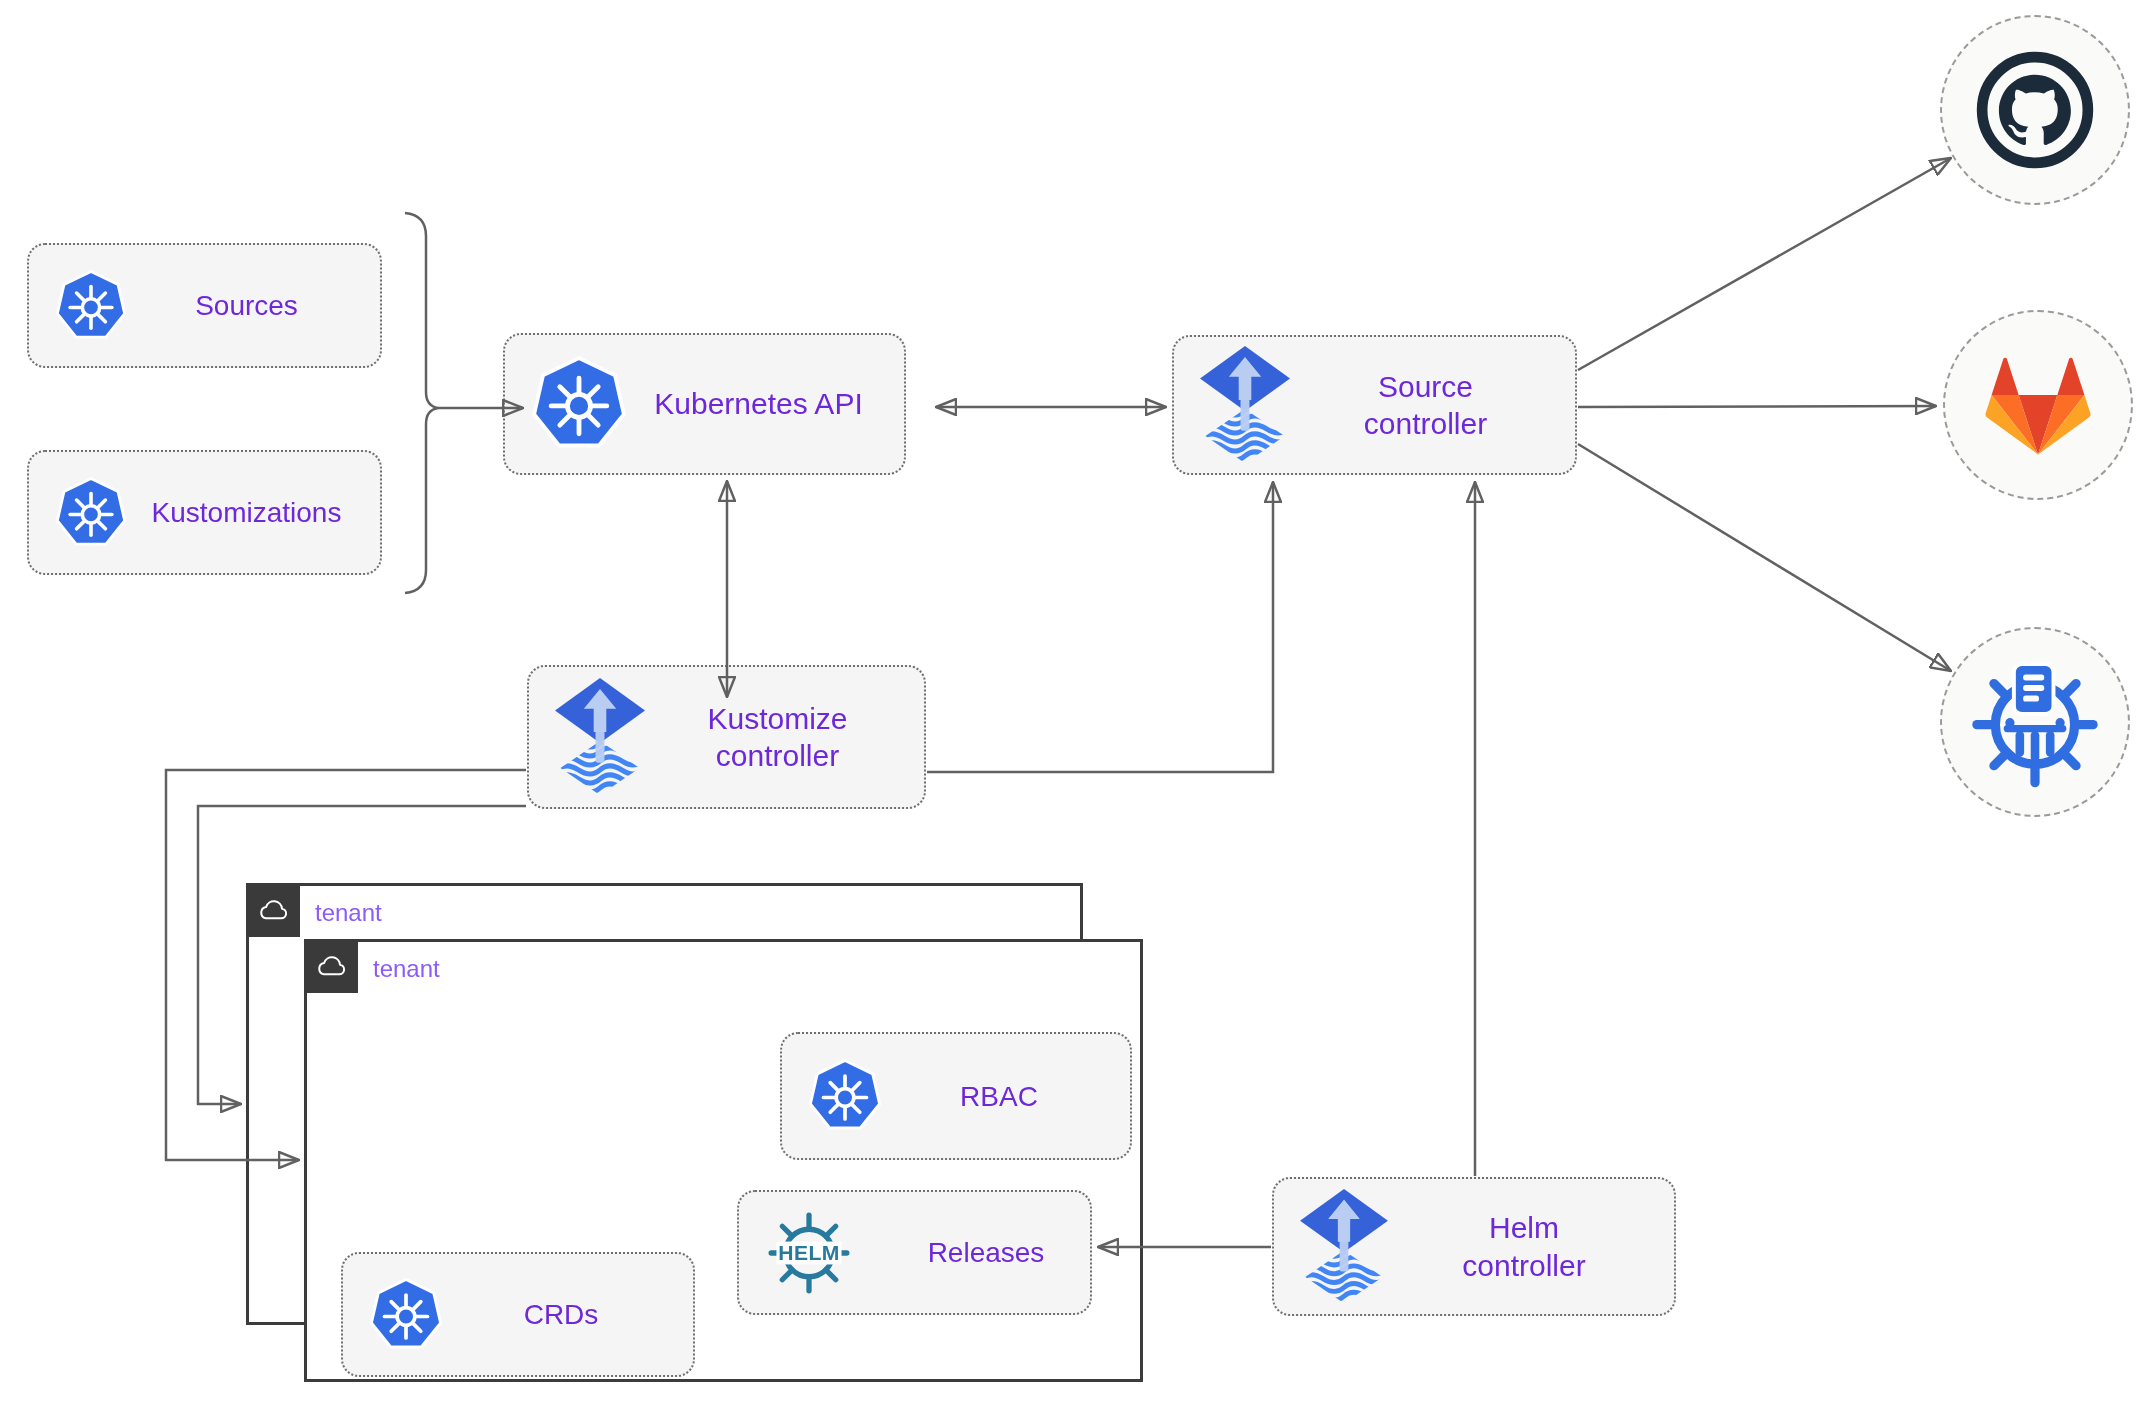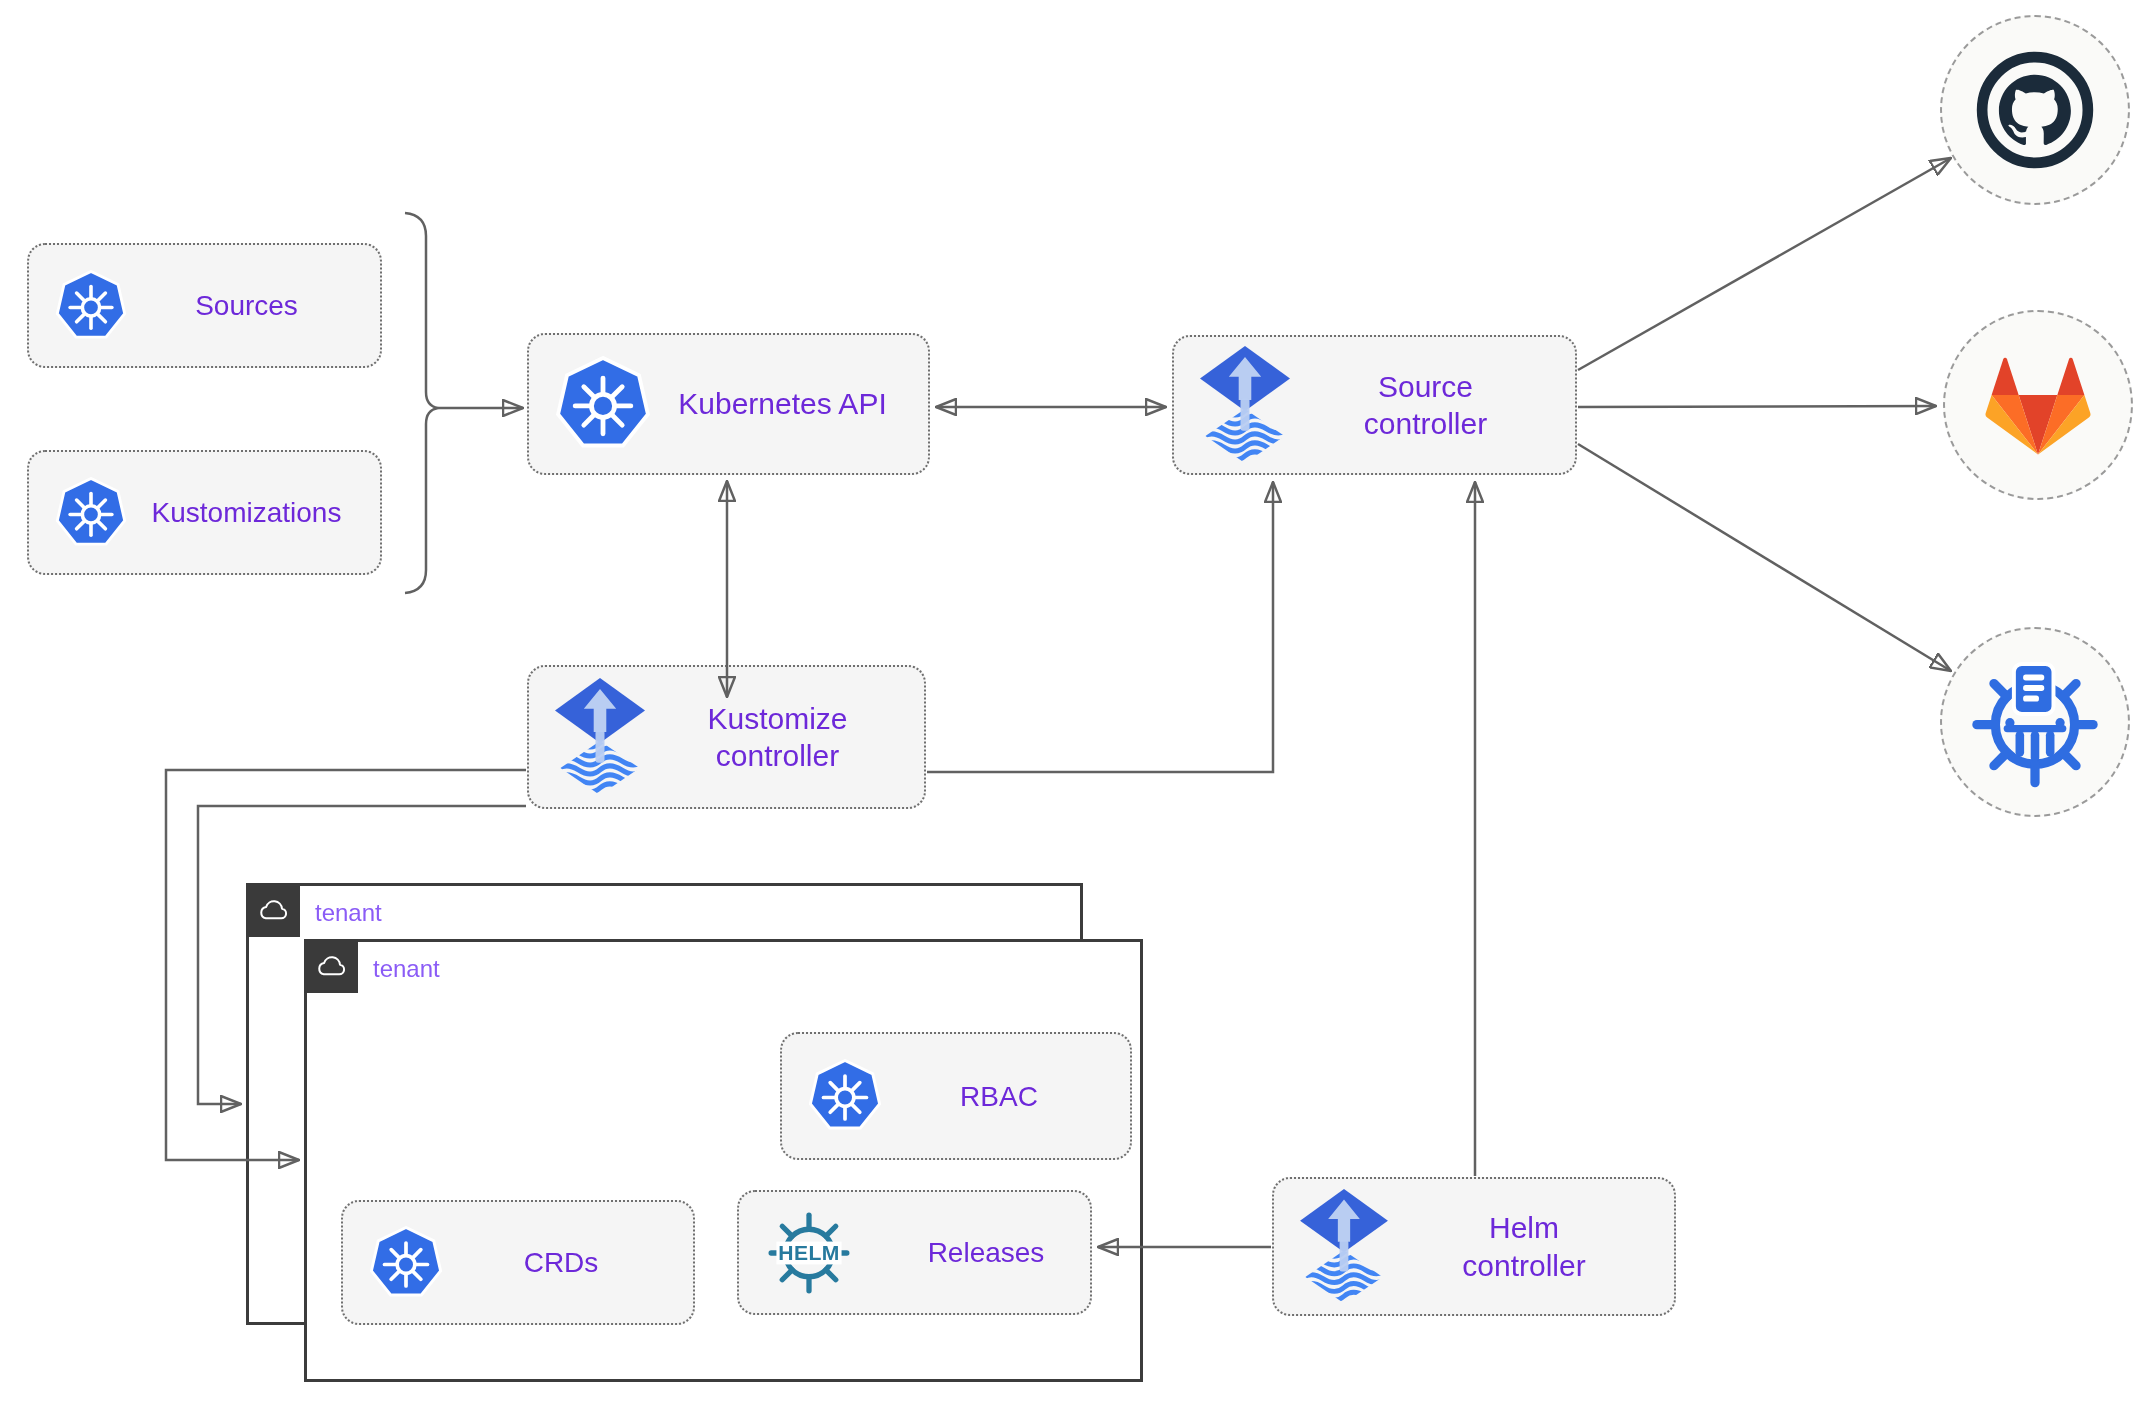--- a/index.html
+++ b/index.html
@@ -184,21 +184,21 @@
     <div class="label">Sources</div>
   </div>
 
   <div class="node" style="left:27px;top:450px;width:355px;height:125px;">
     <svg class="nicon" width="72" height="72">
         <use href="#k8s"></use>
       </svg>
     <div class="label">Kustomizations</div>
   </div>
 
-  <div class="node big" style="left:527px;top:333px;width:403px;height:142px;">
+  <div class="node big" style="left:503px;top:333px;width:403px;height:142px;">
     <svg class="nicon" width="96" height="96">
         <use href="#k8s"></use>
       </svg>
     <div class="label">Kubernetes API</div>
   </div>
 
   <div class="node big" style="left:1172px;top:335px;width:405px;height:140px;">
     <svg class="nicon" width="90" height="119">
         <use href="#flux"></use>
       </svg>
@@ -229,21 +229,21 @@
   </div>
 
 
   <div class="node" style="left:780px;top:1032px;width:352px;height:128px;">
     <svg class="nicon" width="74" height="74">
         <use href="#k8s"></use>
       </svg>
     <div class="label">RBAC</div>
   </div>
 
-  <div class="node" style="left:341px;top:1200px;width:354px;height:125px;align-items:center;">
+  <div class="node" style="left:341px;top:1252px;width:354px;height:125px;align-items:center;">
     <svg class="nicon" width="74" height="74">
         <use href="#k8s"></use>
       </svg>
     <div class="label">CRDs</div>
   </div>
 
   <div class="node" style="left:737px;top:1190px;width:355px;height:125px;gap:43px;">
     <svg class="nicon" width="88" height="88">
         <use href="#helmlogo"></use>
       </svg>

